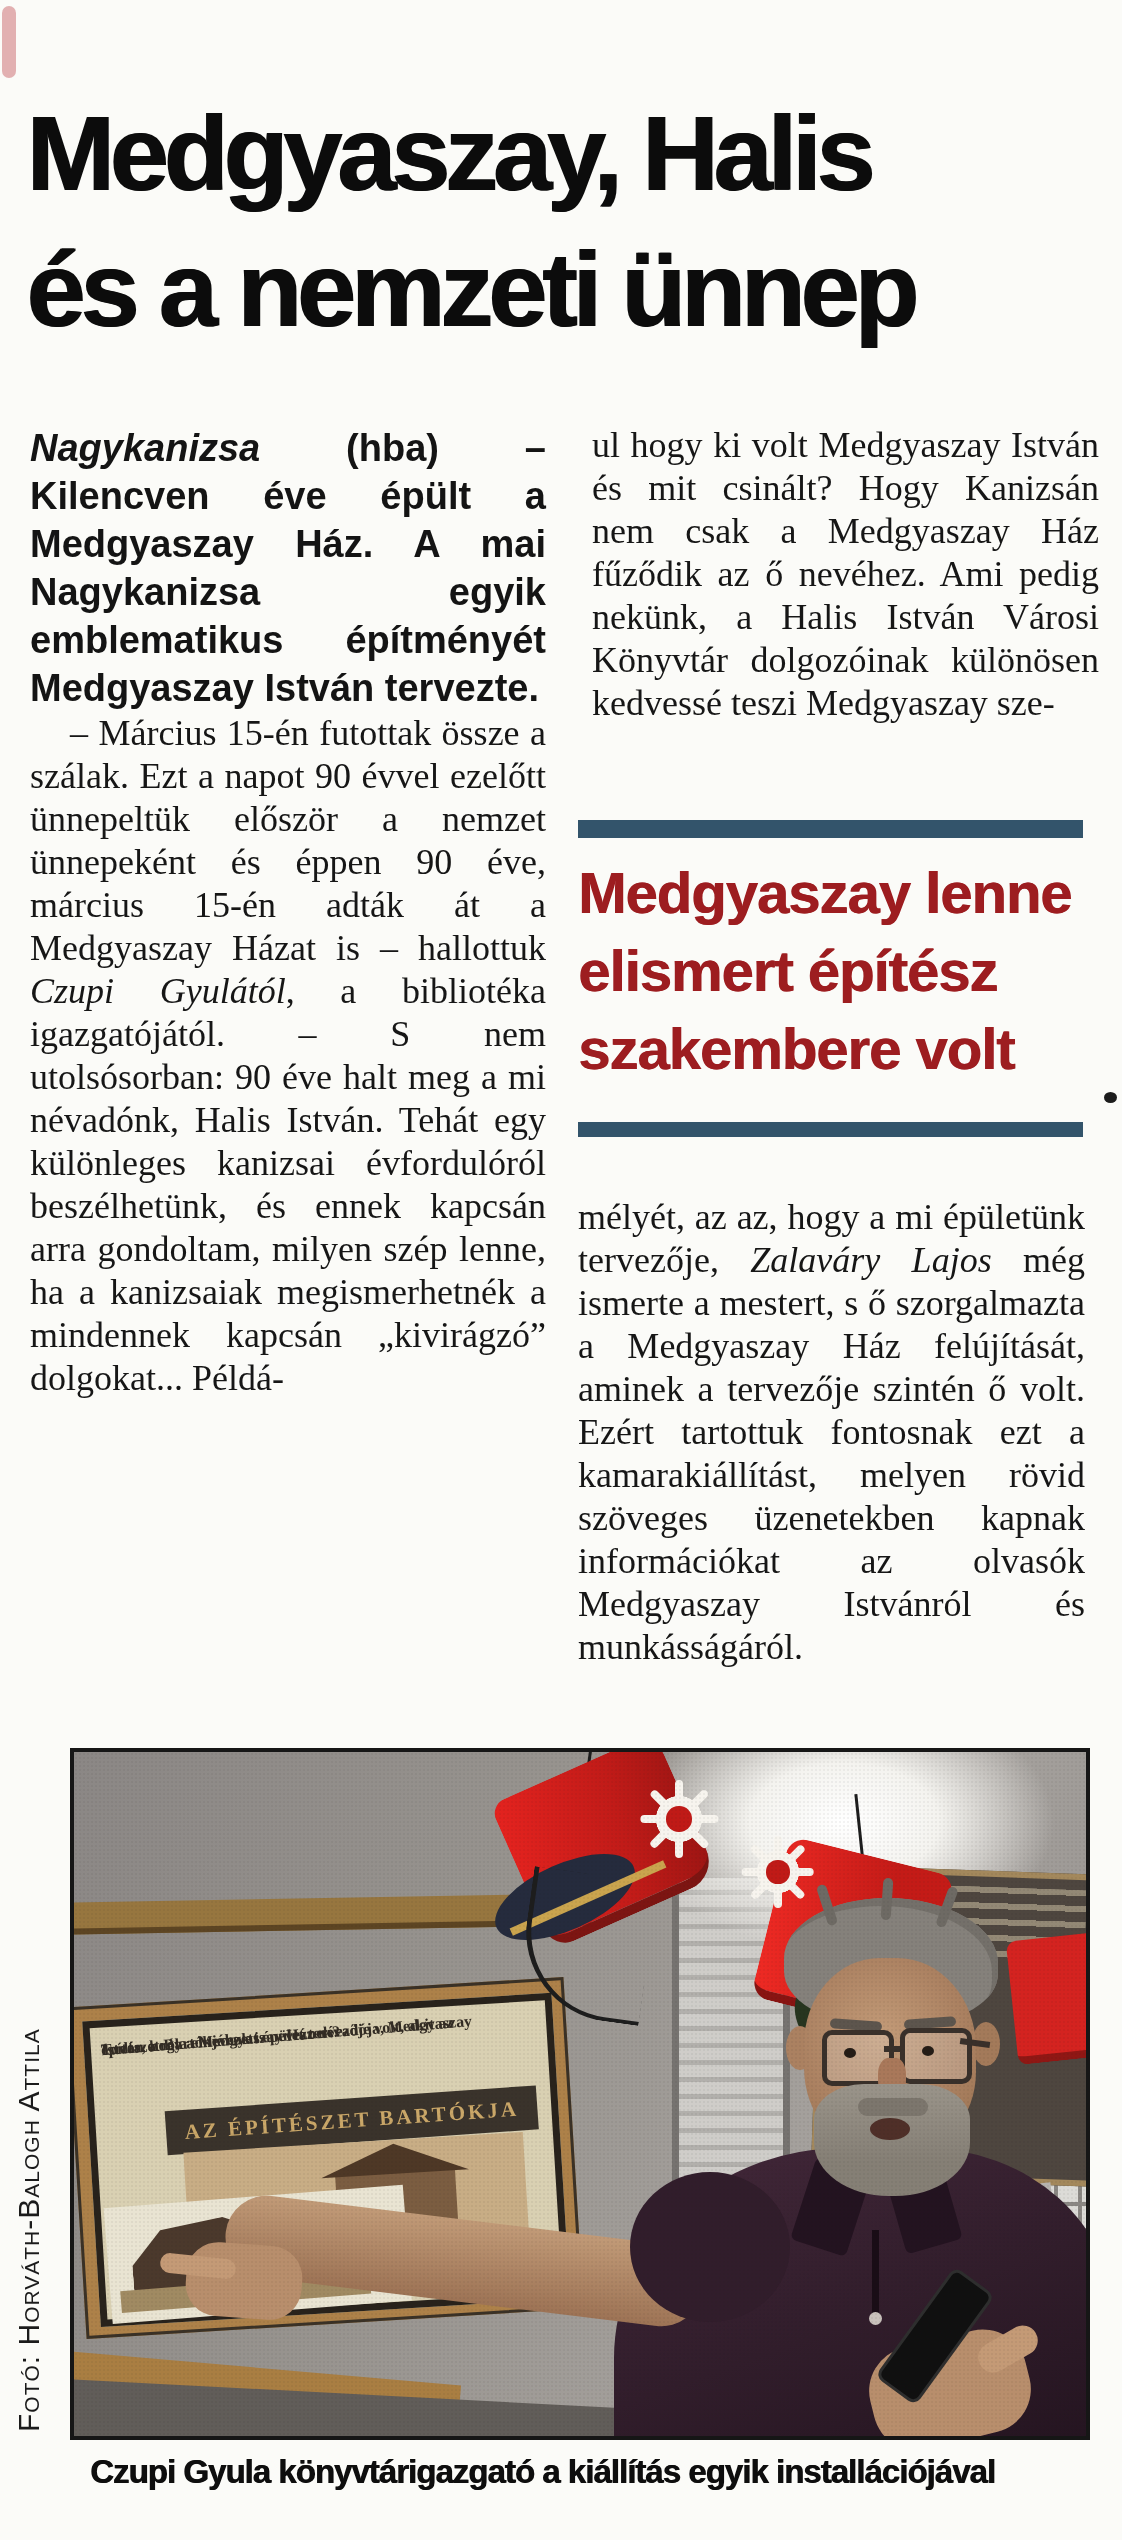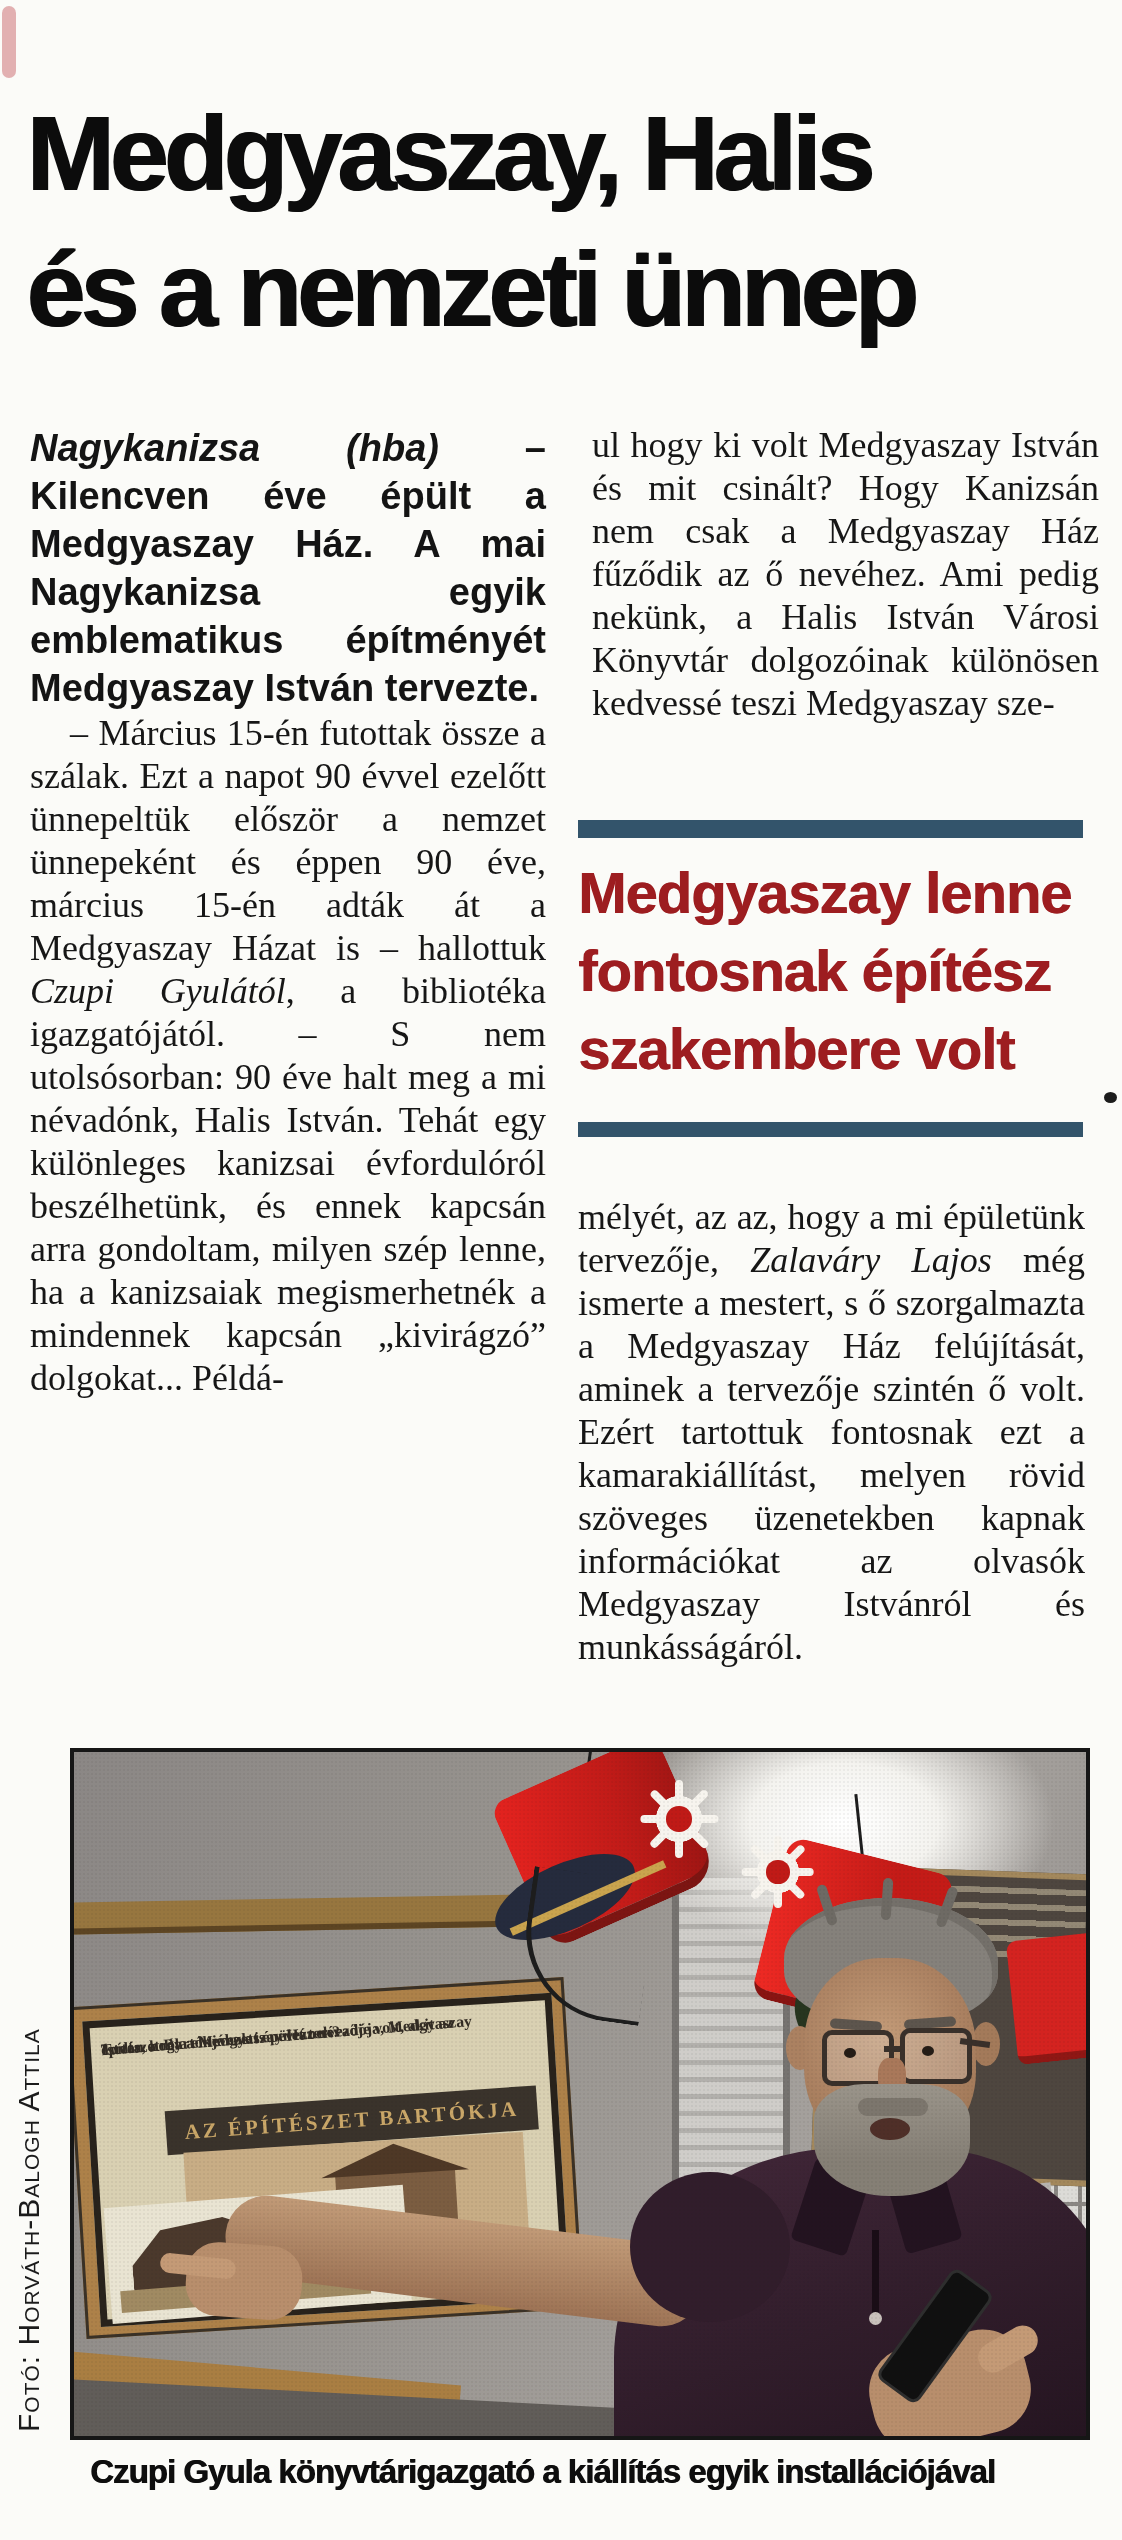--- a/index.html
+++ b/index.html
@@ -17,21 +17,21 @@
     font-family:"Liberation Sans","DejaVu Sans",sans-serif;font-weight:bold;
     font-size:42px;letter-spacing:-1px;color:#101010;text-shadow:.6px 0 0 #101010;}
 
   
   .col1{position:absolute;left:30px;top:424px;width:516px;}
   .col2{position:absolute;left:592px;top:424px;width:507px;}
   .col2b{position:absolute;left:578px;top:1196px;width:507px;}
   .lead{font-family:"Liberation Sans","DejaVu Sans",sans-serif;font-weight:bold;
     font-size:38px;line-height:48px;text-align:justify;color:#141414;margin:0;}
   .lead .loc{font-style:italic;}
-  .lead .src{font-style:italic;font-weight:bold;}
+  .lead .src{font-weight:bold;}
   .bodytext{font-size:36px;line-height:43px;text-align:justify;margin:0;color:#161616;}
   .bodytext.indent{text-indent:40px;}
   .bodytext + .bodytext{margin-top:2px;}
   .col1 .bodytext:first-of-type{margin-top:32px;}
   .it{font-style:italic;}
 
   
   .rule{position:absolute;left:578px;width:505px;background:#33546b;}
   .rule.top{top:820px;height:18px;}
   .rule.bottom{top:1122px;height:15px;}
@@ -206,21 +206,21 @@
     <p class="bodytext indent"><span>– Március 15-én futottak össze a szálak. Ezt a napot 90 évvel ezelőtt ünnepeltük először a nemzet ünnepeként és éppen 90 éve, március 15-én adták át a Medgyaszay Házat is – hallottuk </span><span class="it">Czupi Gyulától</span><span>, a bibliotéka igazgatójától. – S nem utolsósorban: 90 éve halt meg a mi névadónk, Halis István. Tehát egy különleges kanizsai évfordulóról beszélhetünk, és ennek kapcsán arra gondoltam, milyen szép lenne, ha a kanizsaiak megismerhetnék a mindennek kapcsán „kivirágzó” dolgokat... Példá-</span></p>
   </div>
 
   <div class="col2">
     <p class="bodytext">ul hogy ki volt Medgyaszay István és mit csinált? Hogy Kanizsán nem csak a Medgyaszay Ház fűződik az ő nevéhez. Ami pedig nekünk, a Halis István Városi Könyvtár dolgozóinak különösen kedvessé teszi Medgyaszay sze-</p>
   </div>
 
   <div class="rule top"></div>
   <div class="pullquote">
     <span>Medgyaszay lenne</span>
-    <span>fontosnak építész</span>
+    <span>elismert építész</span>
     <span>szakembere volt</span>
   </div>
   <div class="rule bottom"></div>
 
   <div class="col2b">
     <p class="bodytext"><span>mélyét, az az, hogy a mi épületünk tervezője, </span><span class="it">Zalaváry Lajos</span><span> még ismerte a mestert, s ő szorgalmazta a Medgyaszay Ház felújítását, aminek a tervezője szintén ő volt. Ezért tartottuk fontosnak ezt a kamarakiállítást, melyen rövid szöveges üzenetekben kapnak információkat az olvasók Medgyaszay Istvánról és munkásságáról.</span></p>
   </div>
 
   <div class="credit">Fotó: Horváth-Balogh Attila</div>
 

